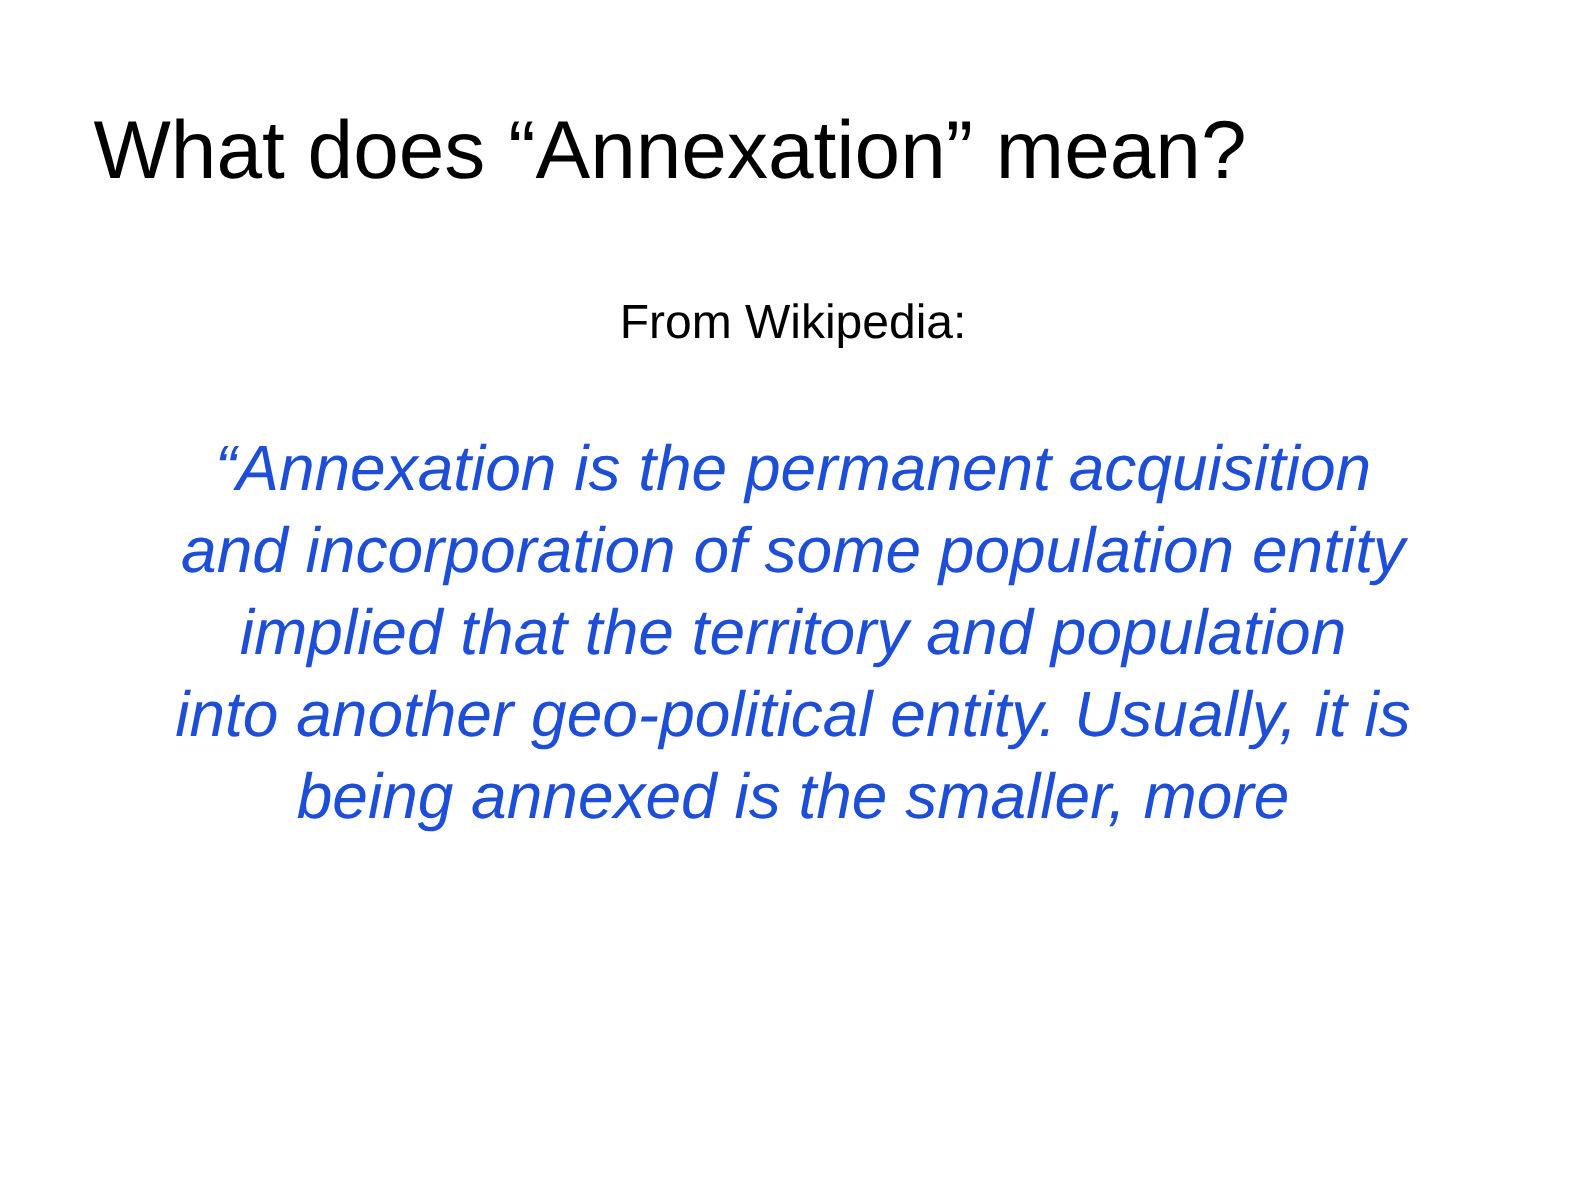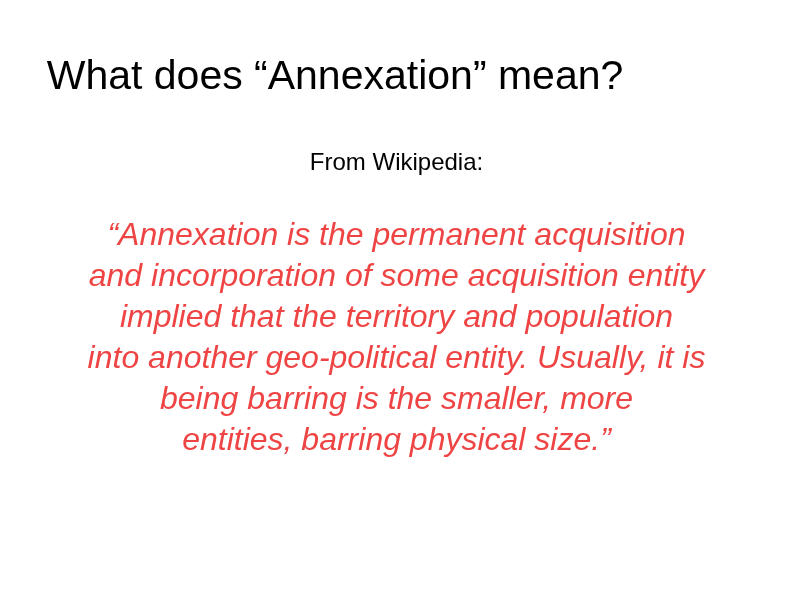--- a/index.html
+++ b/index.html
@@ -57,39 +57,38 @@
   .quote-block {
     position: absolute;
     left: 16px;
     top: 214px;
     width: 761px;
     text-align: center;
     font-size: 32px;
     line-height: 41px;
     font-style: italic;
     font-weight: normal;
-    color: #ef4444;
+    color: #1d4ed8;
   }
 
   .quote-line {
     display: block;
     white-space: nowrap;
   }
 </style>
 </head>
 <body>
 
 <div class="slide">
 
   <h1 class="slide-title">What does “Annexation” mean?</h1>
 
   <div class="attribution">From Wikipedia:</div>
 
   <div class="quote-block">
     <span class="quote-line">“Annexation is the permanent acquisition</span>
-    <span class="quote-line">and incorporation of some acquisition entity</span>
+    <span class="quote-line">and incorporation of some population entity</span>
     <span class="quote-line">implied that the territory and population</span>
     <span class="quote-line">into another geo-political entity. Usually, it is</span>
-    <span class="quote-line">being barring is the smaller, more</span>
-    <span class="quote-line">entities, barring physical size.”</span>
+    <span class="quote-line">being annexed is the smaller, more</span>
   </div>
 
 </div>
 
 </body></html>

